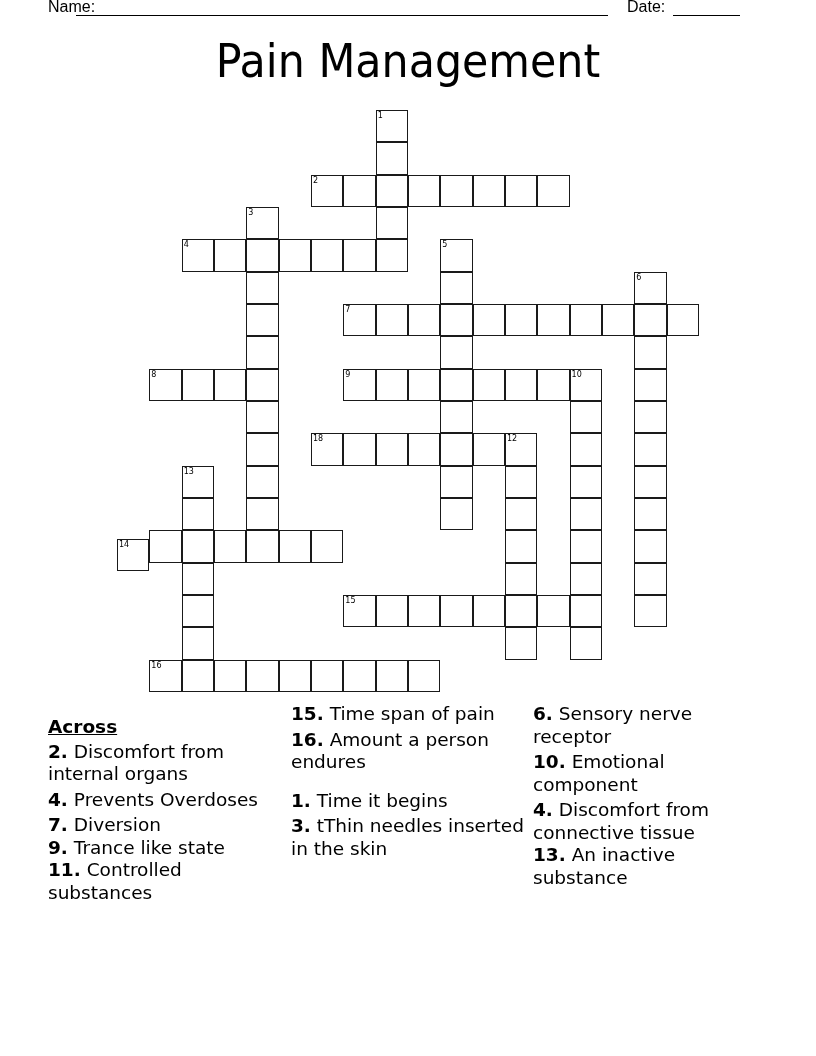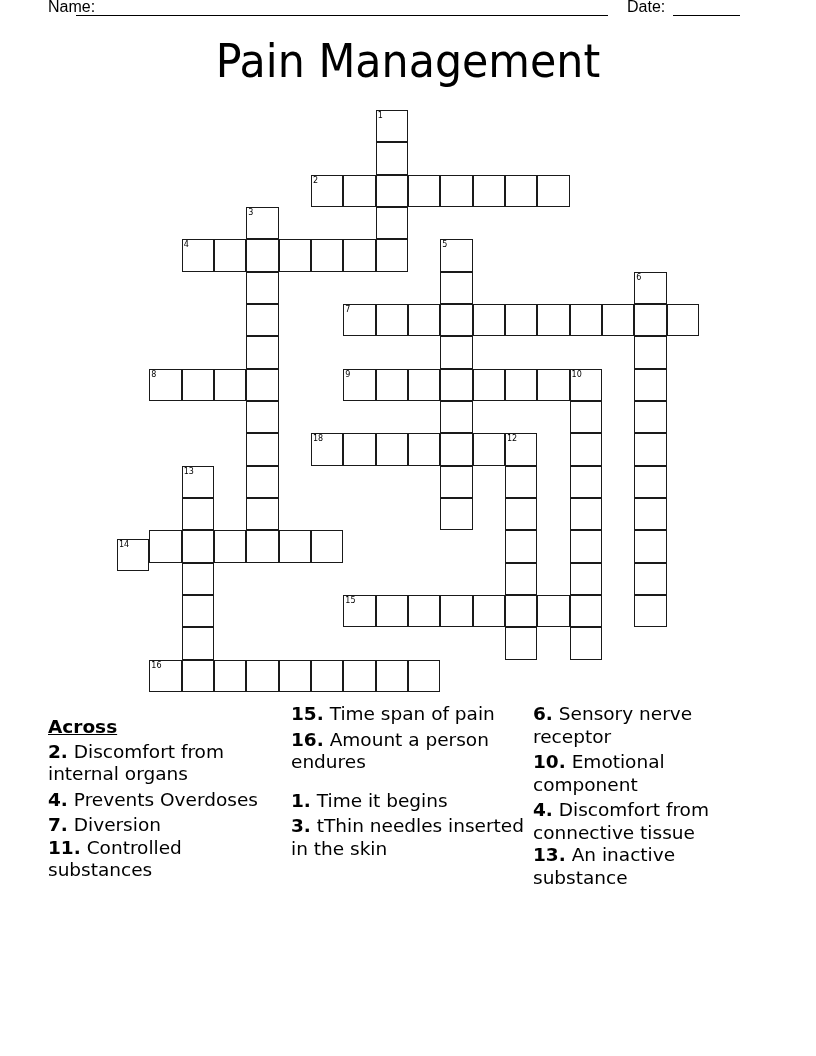--- a/index.html
+++ b/index.html
@@ -179,20 +179,21 @@
     <div class="cell" style="left: 226.31px; top: 549.61px;"></div>
     <div class="cell" style="left: 258.64px; top: 549.61px;"></div>
     <div class="cell" style="left: 290.97px; top: 549.61px;"></div>
   </div>
 
 <div class="clues col1">
   <div class="section-head">Across</div>
   <div class="clue"><span class="n">2.</span> <span>Discomfort from internal organs</span></div>
   <div class="clue"><span class="n">4.</span> <span>Prevents Overdoses</span></div>
   <div class="clue" style="margin-bottom:0"><span class="n">7.</span> <span>Diversion</span></div>
+  <div class="clue" style="margin-bottom:0"><span class="n">9.</span> <span>Trance like state</span></div>
   <div class="clue"><span class="n">11.</span> <span>Controlled substances</span></div>
 </div>
 
 <div class="clues col2">
   <div class="clue"><span class="n">15.</span> <span>Time span of pain</span></div>
   <div class="clue" style="margin-bottom:16px"><span class="n">16.</span> <span>Amount a person endures</span></div>
   <div class="clue"><span class="n">1.</span> <span>Time it begins</span></div>
   <div class="clue"><span class="n">3.</span> <span>tThin needles inserted in the skin</span></div>
 </div>
 

